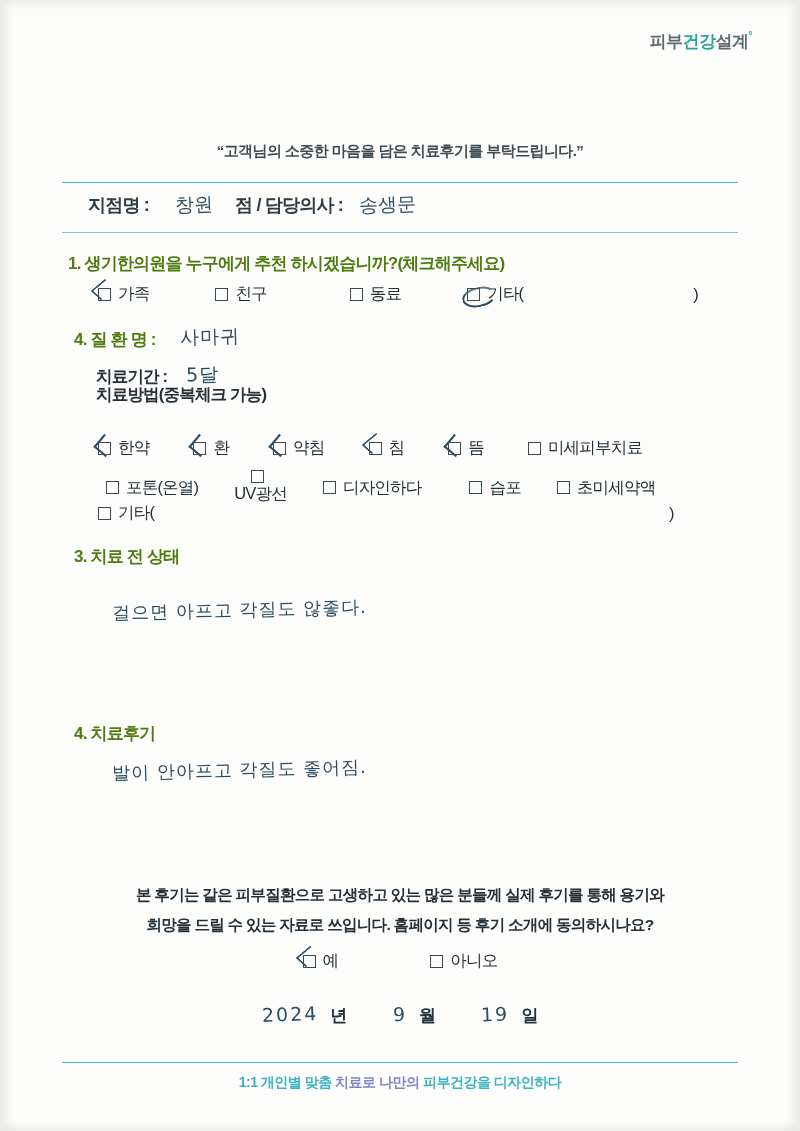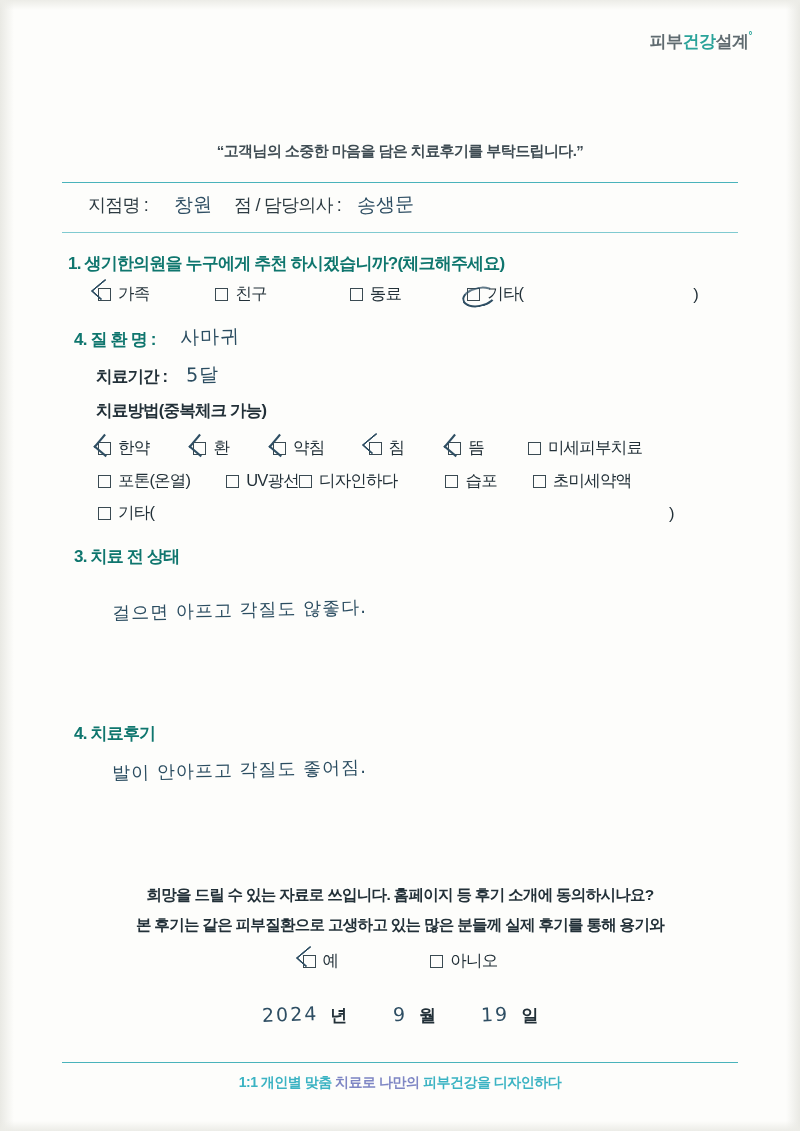--- a/index.html
+++ b/index.html
@@ -86,37 +86,37 @@
     position: absolute;
     left: 88px;
     top: 192px;
     font-size: 18px;
     letter-spacing: -0.8px;
     color: #2d3b42;
     display: flex;
     align-items: baseline;
     gap: 0;
   }
-  .branch-row .lbl { font-weight: normal; }
+  .branch-row .lbl { font-weight: bold; }
   .hand {
     font-family: "DejaVu Sans", sans-serif;
     color: #2e4e63;
     transform: rotate(-2.2deg);
     display: inline-block;
     font-weight: normal;
     letter-spacing: 0;
   }
   .hand.big { font-size: 19px; }
 
   
   .q {
     position: absolute;
     font-size: 17px;
     letter-spacing: -0.8px;
-    color: #0f766e;
+    color: #4d7c0f;
     font-weight: bold;
   }
   .q-sub {
     position: absolute;
     font-size: 16.5px;
     letter-spacing: -0.8px;
     color: #223038;
     font-weight: bold;
   }
   .opts {
@@ -303,21 +303,21 @@
       <span>)</span>
     </span>
   </div>
 
   <div class="q" style="left:74px; top:328px;">4. 질 환 명 :</div>
   <div class="answer" style="left:180px; top:324px; font-size:19px;">사마귀</div>
 
   <div class="q-sub" style="left:96px; top:366px;">치료기간 :</div>
   <div class="answer" style="left:186px; top:362px; font-size:19px;">5달</div>
 
-  <div class="q-sub" style="left:96px; top:400px;text-align:right;">치료방법(중복체크 가능)</div>
+  <div class="q-sub" style="left:96px; top:384px;text-align:right;">치료방법(중복체크 가능)</div>
 
   <div class="opts" style="left:98px; top:437px;">
     <span class="opt" style="margin-right:44px;align-items:center;">
       <span class="box checked2"></span>
       <span>한약</span>
     </span>
     <span class="opt" style="margin-right:44px;">
       <span class="box checked2"></span>
       <span>환</span>
     </span>
@@ -332,26 +332,26 @@
     <span class="opt" style="margin-right:44px;">
       <span class="box checked2"></span>
       <span>뜸</span>
     </span>
     <span class="opt">
       <span class="box"></span>
       <span>미세피부치료</span>
     </span>
   </div>
 
-  <div class="opts" style="left:98px; top:470px;">
+  <div class="opts" style="left:106px; top:470px;">
     <span class="opt" style="margin-right:36px;">
       <span class="box"></span>
       <span>포톤(온열)</span>
     </span>
-    <span class="opt" style="">
+    <span class="opt" style="margin-right:36px;flex-direction:column;">
       <span class="box"></span>
       <span>UV광선</span>
     </span>
     <span class="opt" style="margin-right:36px;">
       <span class="box"></span>
       <span>디자인하다</span>
     </span>
     <span class="opt" style="margin-right:36px;margin-left:12px;">
       <span class="box"></span>
       <span>습포</span>
@@ -371,22 +371,22 @@
     </span>
   </div>
 
   <div class="q" style="left:74px; top:545px;">3. 치료 전 상태</div>
   <div class="answer" style="left:112px; top:598px;">걸으면  아프고   각질도   않좋다.</div>
 
   <div class="q" style="left:74px; top:722px;">4. 치료후기</div>
   <div class="answer" style="left:112px; top:758px;">발이  안아프고   각질도  좋어짐.</div>
 
   <div class="consent">
+    <div>본 후기는 같은 피부질환으로 고생하고 있는 많은 분들께 실제 후기를 통해 용기와</div>
     <div>희망을 드릴 수 있는 자료로 쓰입니다. 홈페이지 등 후기 소개에 동의하시나요?</div>
-    <div>본 후기는 같은 피부질환으로 고생하고 있는 많은 분들께 실제 후기를 통해 용기와</div>
   </div>
   <div class="consent-opts">
     <span class="opt">
       <span class="box checked"></span>
       <span>예</span>
     </span>
     <span class="opt">
       <span class="box"></span>
       <span>아니오</span>
     </span>

